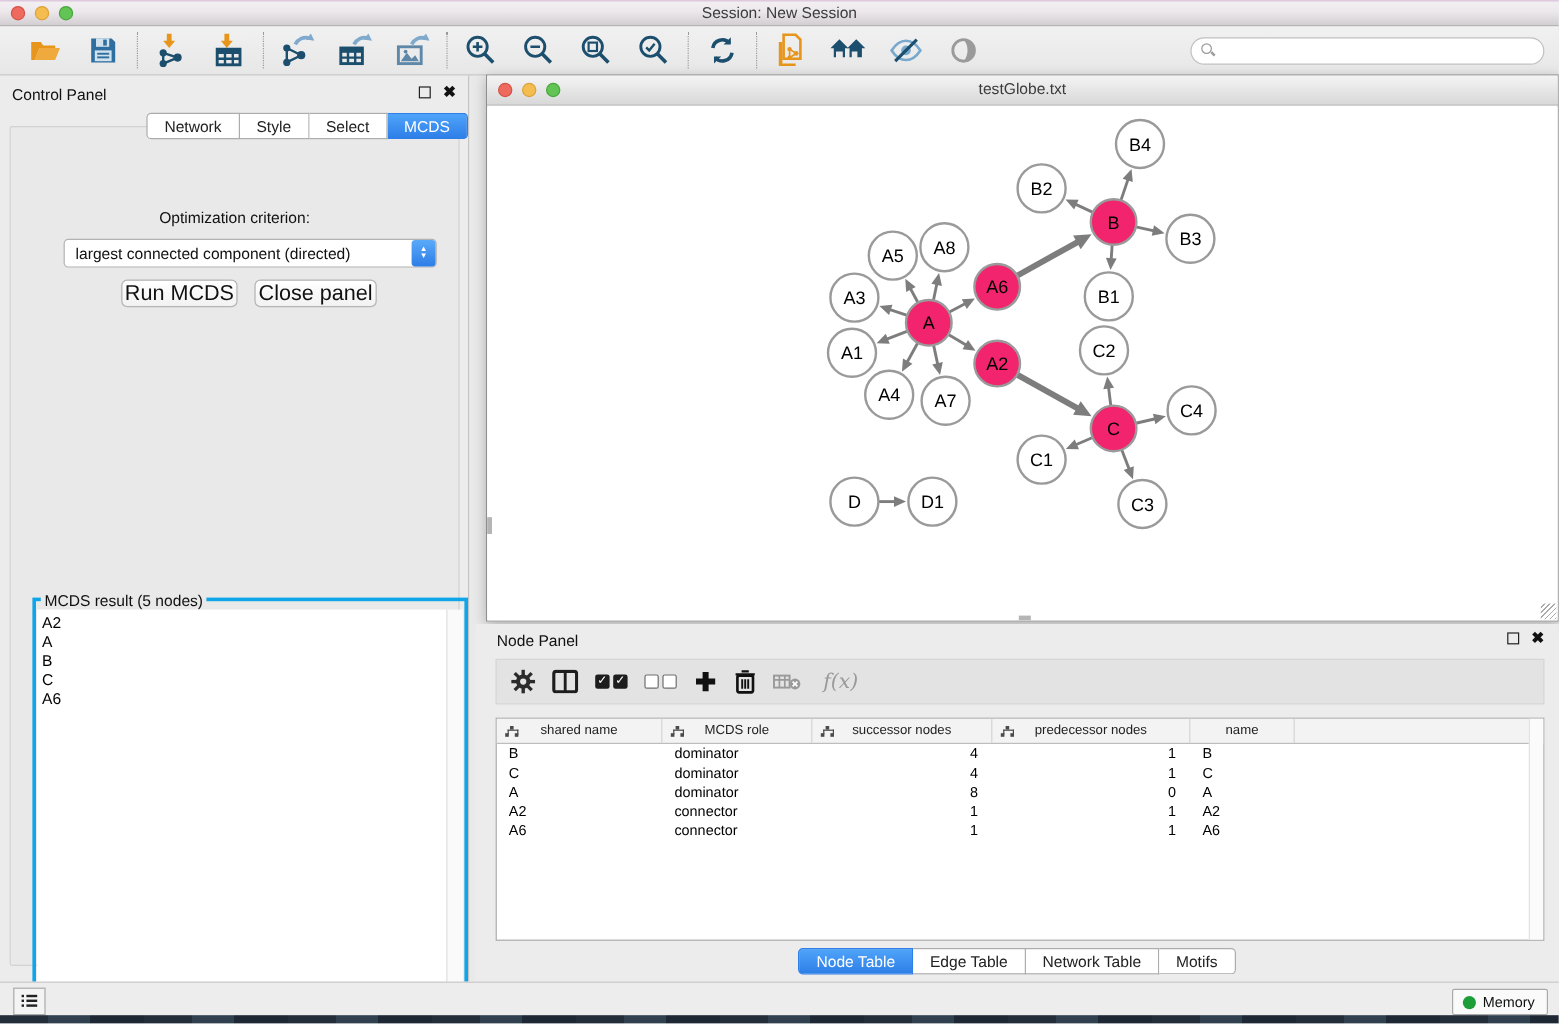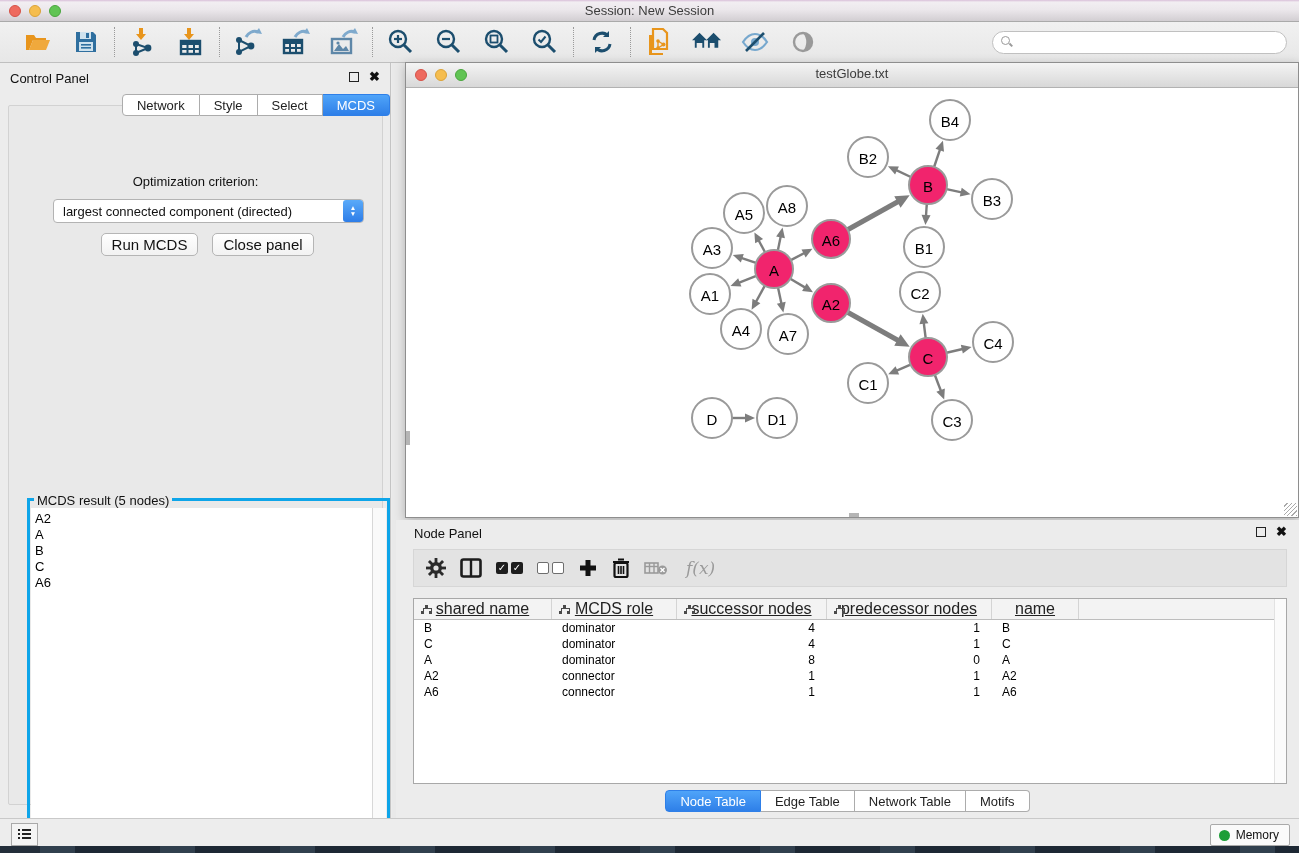--- a/index.html
+++ b/index.html
@@ -48,21 +48,21 @@
   #cp-pane { position:absolute; left:8px; top:42px; width:375px; height:700px; background:#e9e9e9;
     border:1px solid #d2d2d2; border-radius:2px; }
   #opt-label { position:absolute; left:0; right:0; top:68px; text-align:center; font-size:13px; color:#111; }
   #opt-select { position:absolute; left:44px; top:93px; width:311px; height:24px; background:#fff;
     border:1px solid #b3b3b3; border-radius:4px; display:flex; align-items:center; }
   #opt-select .val { flex:1; padding-left:9px; font-size:13px; color:#111; white-space:nowrap; }
   #opt-select .stepper { width:20px; height:22px; margin:0; border-radius:3px;
     background:linear-gradient(#5aaaf9,#2d7de8); display:flex; flex-direction:column; align-items:center; justify-content:center; color:#fff; }
   #opt-select .stepper span { font-size:6.5px; line-height:6px; }
   .cp-btn { position:absolute; top:127px; height:23px; background:linear-gradient(#ffffff,#f2f2f2);
-    border:1px solid #b5b5b5; border-radius:5px; font-size:15px; color:#111;
+    border:1px solid #b5b5b5; border-radius:5px; font-size:18px; color:#111;
     display:flex; align-items:center; justify-content:center; }
   #btn-run { left:92px; width:97px; }
   #btn-close { left:203px; width:102px; }
   #mcds-fieldset { position:absolute; left:18px; top:392px; width:363px; height:345px;
     border:3px solid #0ea5e9; }
   #mcds-legend { position:absolute; left:4px; top:-8px; background:#e9e9e9; padding:0 3px; font-size:13px; color:#111; }
   #mcds-list { position:absolute; left:1px; top:7px; right:14px; bottom:1px; background:#fff;
     border-right:1px solid #d8d8d8; padding:3px 0 0 4px; font-size:13px; line-height:16px; color:#000; overflow:hidden; }
   #mcds-scroll { position:absolute; top:7px; right:1px; bottom:1px; width:13px; background:#fafafa; }
 
@@ -90,21 +90,21 @@
   .tpicon { height:26px; display:flex; align-items:center; justify-content:center; }
   .chk-pair { display:flex; gap:3px; }
   .chk { width:12px; height:12px; border-radius:2px; }
   .chk.on { background:#1d1d1d; color:#fff; font-size:10px; line-height:12px; text-align:center; }
   .chk.off { background:#fff; border:1.5px solid #6e6e6e; }
   #fx-label { font-family:"DejaVu Serif", serif; font-style:italic; font-size:17px; color:#9a9a9a; padding-left:4px; }
 
   #node-table { position:absolute; left:17px; top:78px; width:874px; height:186px; background:#fff; border:1px solid #a8a8a8; }
   #tbl-header { display:flex; height:21px; background:#f3f3f3; border-bottom:1px solid #bdbdbd; }
   .hcell { position:relative; display:flex; align-items:center; justify-content:center;
-    font-size:16px; color:#222; border-right:1px solid #d4d4d4;text-decoration:underline; }
+    font-size:11px; color:#222; border-right:1px solid #d4d4d4; }
   .hcell .hier { position:absolute; left:7px; top:6px; width:11px; height:9px; }
   .hier::before { content:''; position:absolute; left:4px; top:0; width:3px; height:3px; background:#4a4a4a;
     box-shadow:-4px 6px 0 #4a4a4a, 4px 6px 0 #4a4a4a; }
   .hier::after { content:''; position:absolute; left:2px; top:3px; width:7px; height:3px;
     border-left:1px solid #4a4a4a; border-right:1px solid #4a4a4a; border-top:1px solid #4a4a4a; }
   .c0 { width:138px; } .c1 { width:125px; } .c2 { width:150px; } .c3 { width:165px; } .c4 { width:87px; }
   .cfill { flex:1; border-right:none; }
   .trow { display:flex; height:16px; font-size:12px; color:#000; }
   .tcell { display:flex; align-items:center; }
   .tcell.left { padding-left:10px; }

